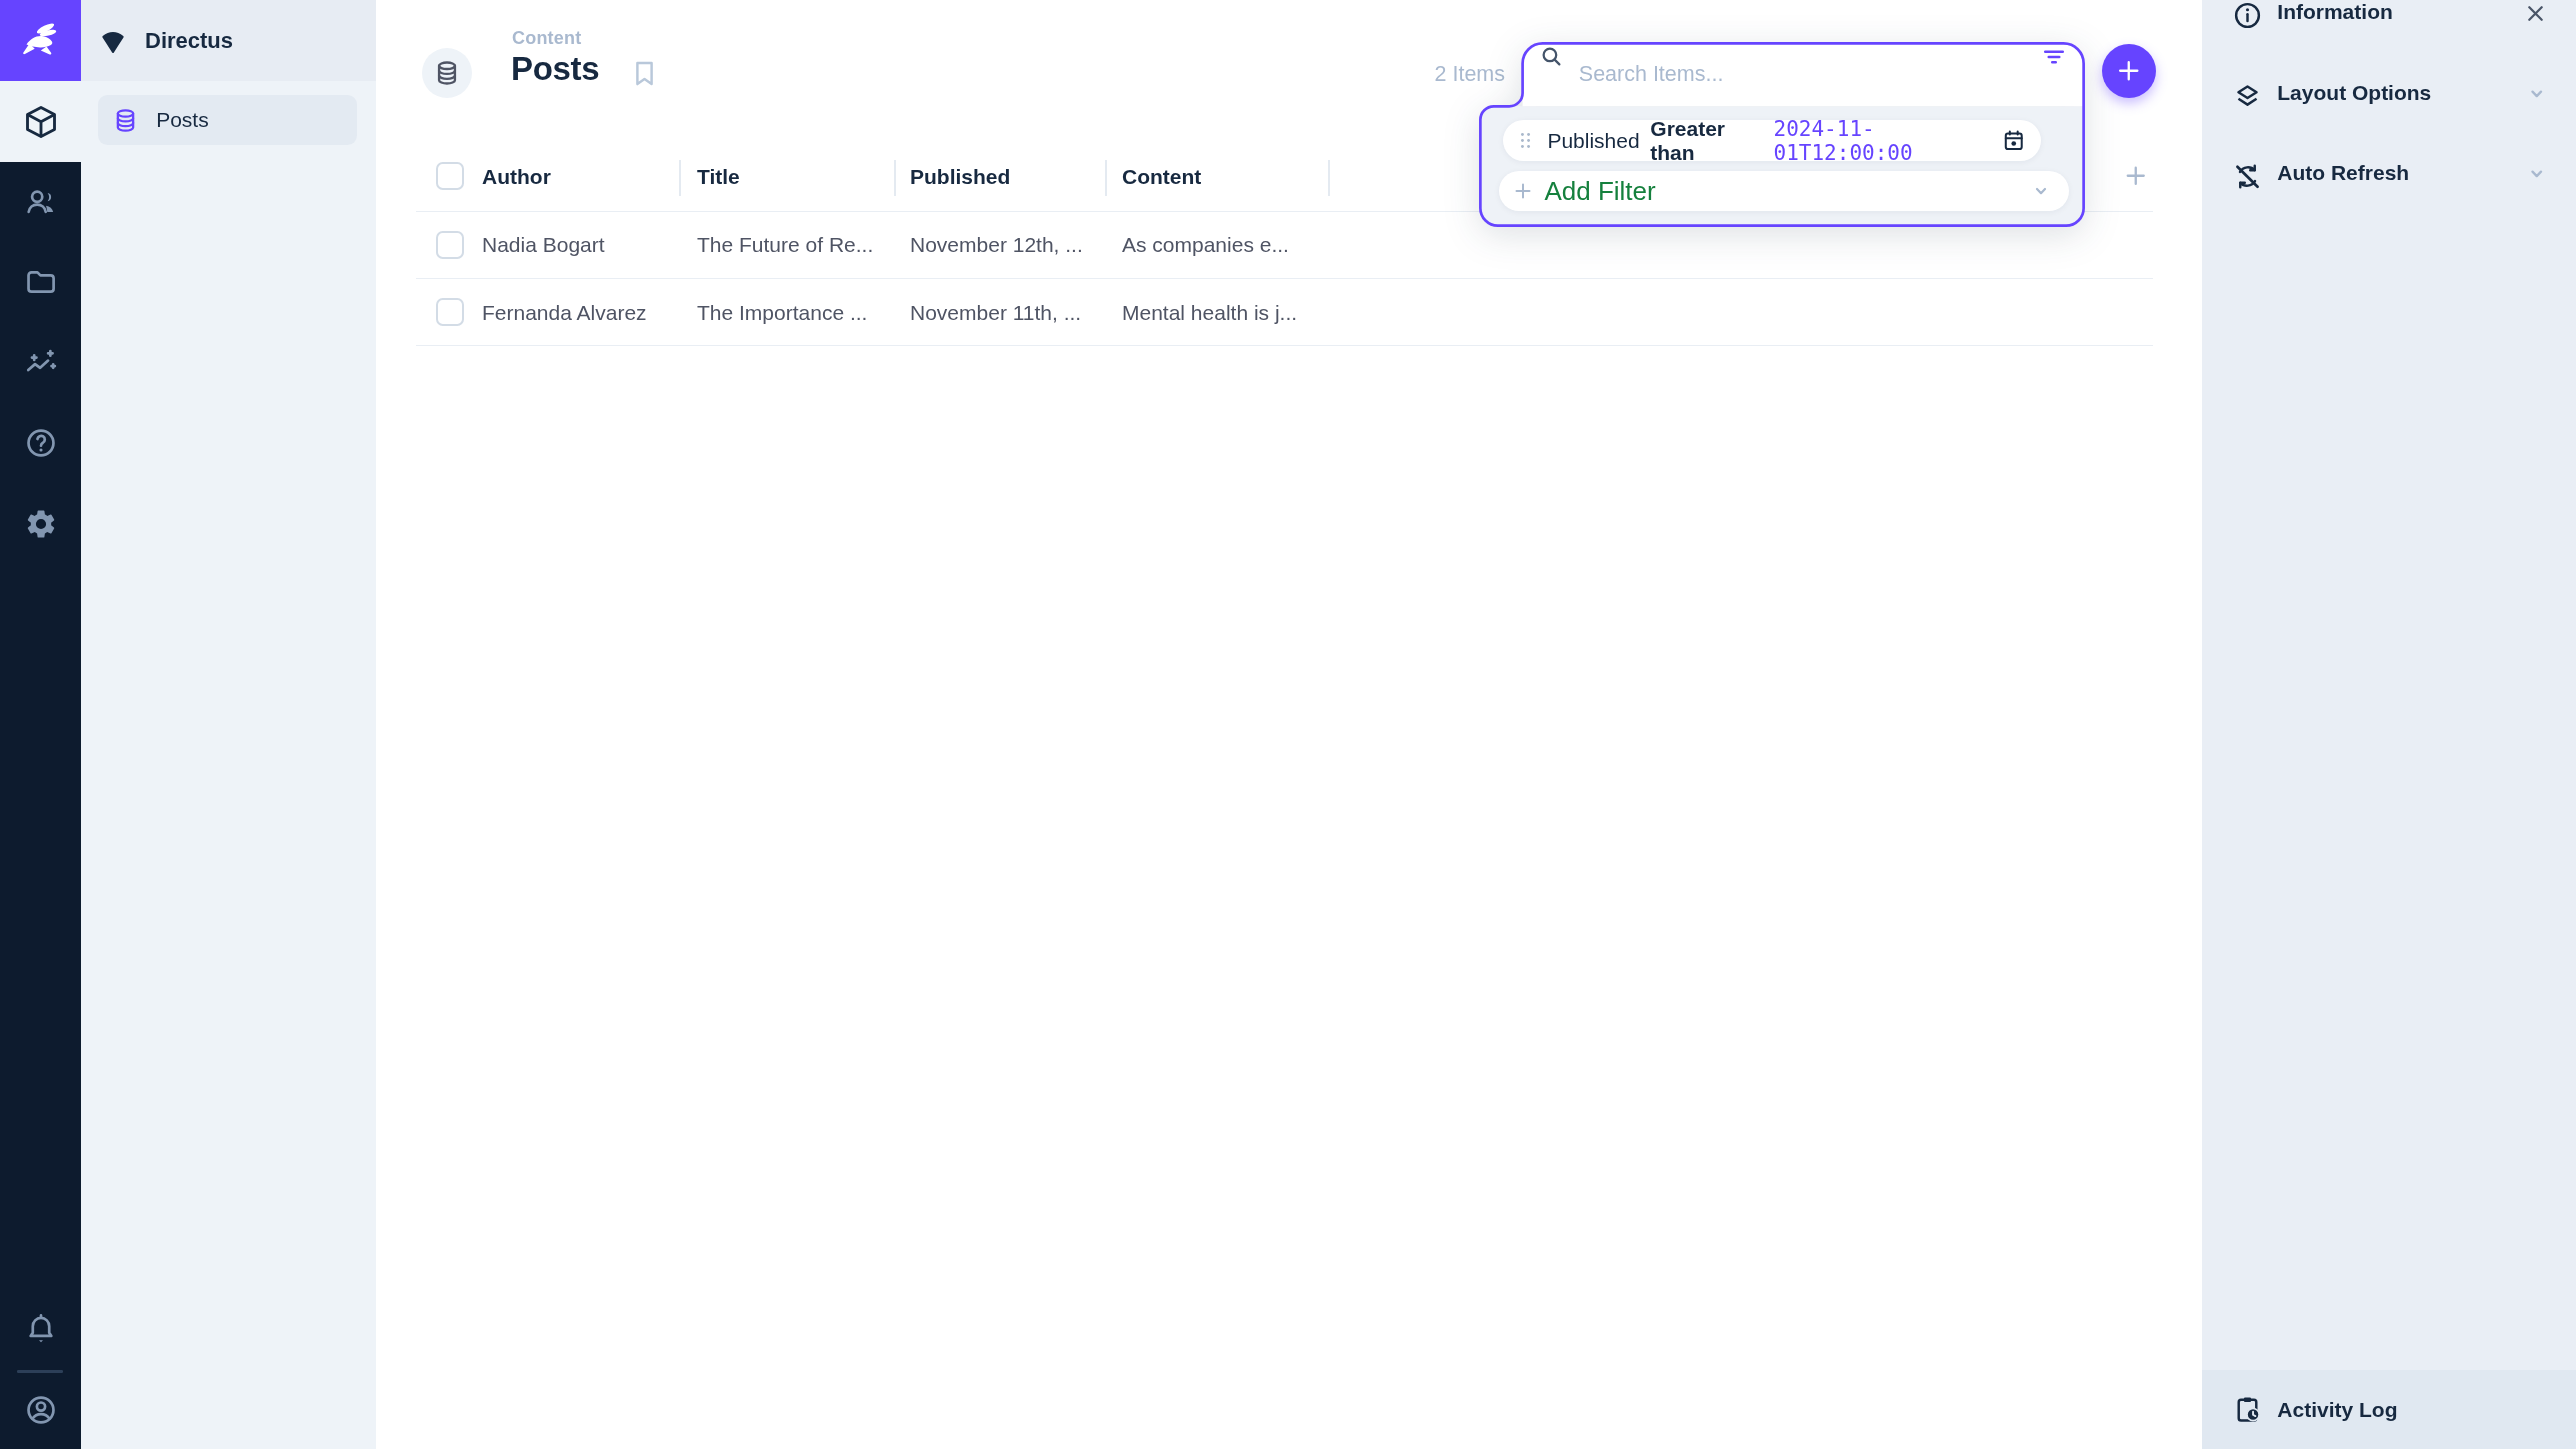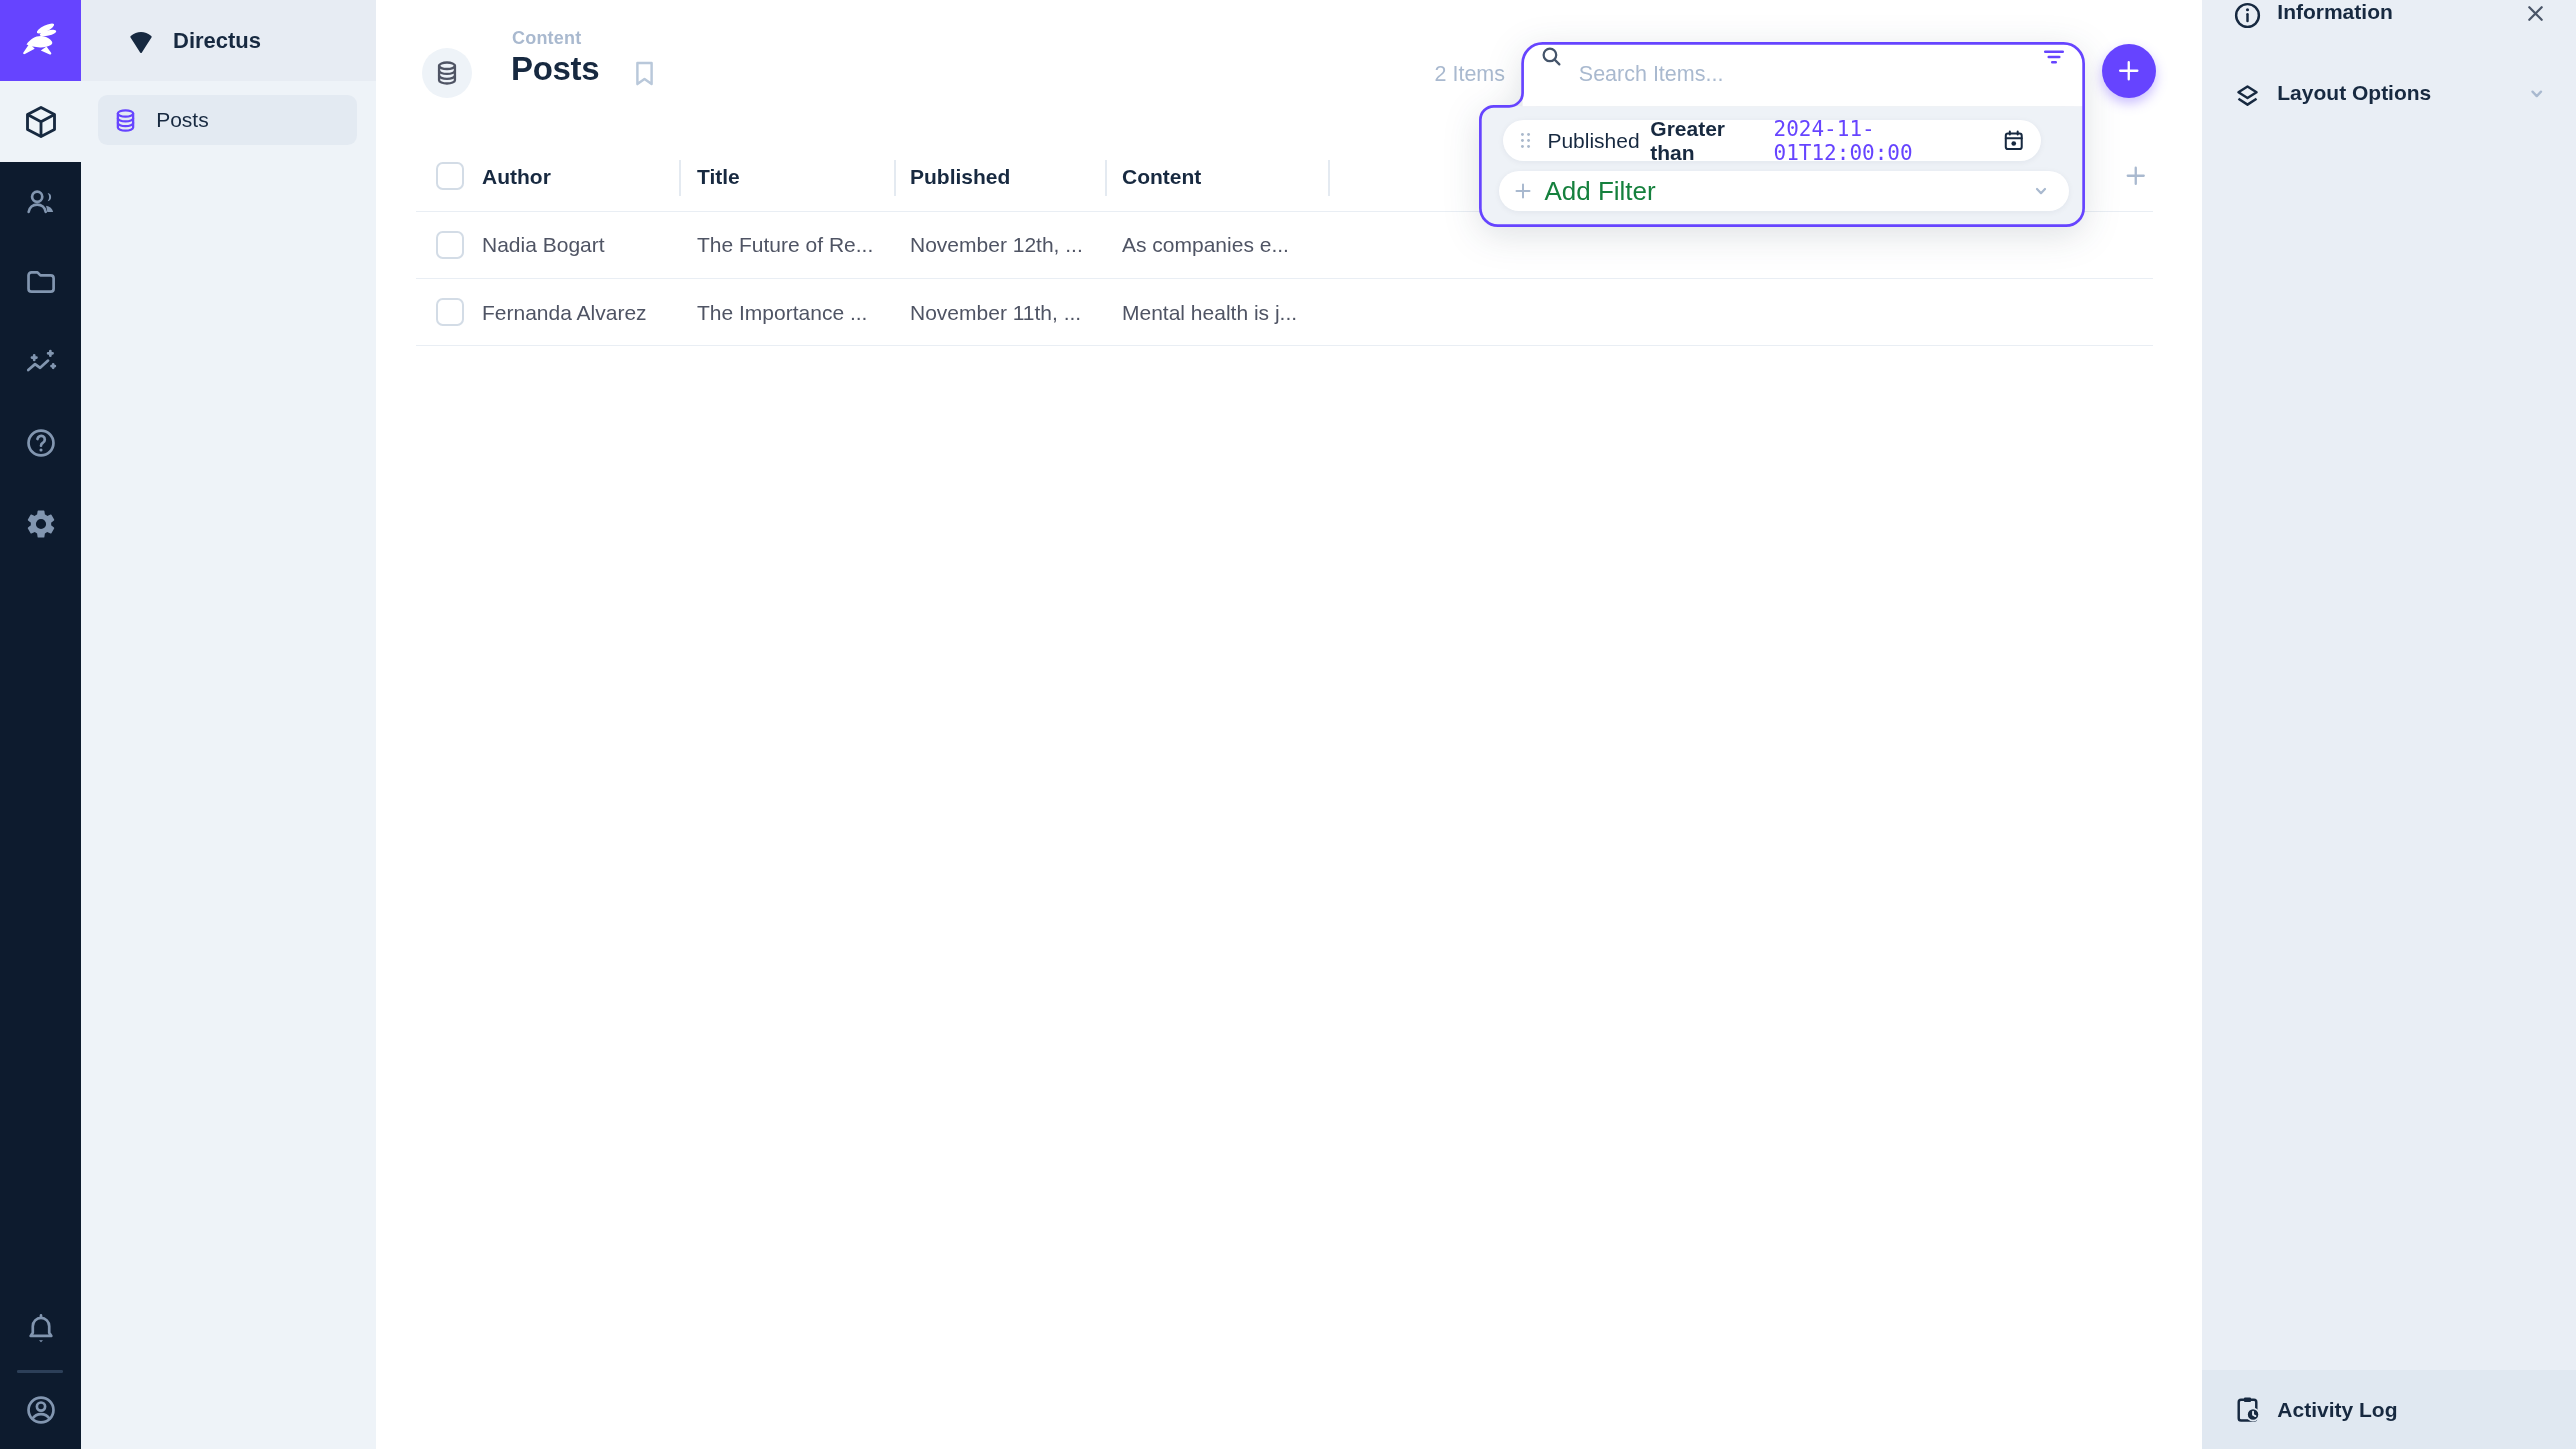--- a/index.html
+++ b/index.html
@@ -10,21 +10,21 @@
   
   .modulebar{position:absolute;left:0;top:0;width:81px;height:1449px;background:#0d1b2e;}
   .mb-cell{position:absolute;left:0;width:81px;height:81px;display:flex;align-items:center;justify-content:center;color:#8296b0;cursor:pointer;}
   .mb-logo{background:#6644ff;}
   .mb-active{background:#eef3f8;color:#172940;}
   .mb-divider{position:absolute;left:17.4px;top:1370px;width:46px;height:2.7px;background:#2c3f58;border-radius:1.3px;}
 
   
   .nav{position:absolute;left:81px;top:0;width:296px;height:1449px;background:#eef3f8;}
   .project{position:absolute;left:0;top:0;right:0;height:81px;background:#e7ecf3;
-           display:flex;align-items:center;gap:16px;padding-left:44px;box-sizing:border-box;}
+           display:flex;align-items:center;gap:16px;padding-left:16px;box-sizing:border-box;}
   .project-name{font-size:22px;font-weight:600;color:#172940;}
   .nav-item{position:absolute;left:17.4px;right:20px;top:95px;height:50px;background:#e3eaf2;border-radius:9.4px;
             display:flex;align-items:center;gap:17.4px;padding-left:13.4px;box-sizing:border-box;cursor:pointer;}
   .nav-item-label{font-size:21px;font-weight:500;color:#172940;}
 
   
   .main{position:absolute;left:376px;top:0;width:1694px;height:1449px;background:#ffffff;}
   .coll-circle{position:absolute;left:46px;top:48px;width:50px;height:50px;border-radius:50%;background:#eef3f8;
                display:flex;align-items:center;justify-content:center;color:#4f5464;cursor:pointer;}
   .breadcrumb{position:absolute;left:136px;top:28px;font-size:18px;font-weight:600;color:#a9b9cf;letter-spacing:0.2px;}
@@ -332,20 +332,37 @@
         </svg>
       </span>
       <span class="sb-label">Layout Options</span>
       <span style="color:#a9b9cf">
         <svg width="25.5" height="25.5" viewBox="0 0 24 24" fill="none" stroke="currentColor" stroke-width="2.2" stroke-linecap="round" stroke-linejoin="round">
           <path d="M8 10l4 4.2 4-4.2"></path>
         </svg>
       </span>
     </div>
 
+    <div class="sb-row" style="top:161px">
+      <span>
+        <svg width="31" height="31" viewBox="0 0 24 24" fill="none" stroke="currentColor" stroke-width="1.9" stroke-linecap="round" stroke-linejoin="round">
+          <path d="M17.6 7.1A7.2 7.2 0 0 0 6.2 8.4"></path>
+            <path d="M17.6 3.6v3.5h-3.5"></path>
+          <path d="M6.4 16.9a7.2 7.2 0 0 0 11.4-1.3"></path>
+            <path d="M6.4 20.4v-3.5h3.5"></path>
+          <path d="M4.2 4.4 19.8 20" stroke-width="2.1"></path>
+        </svg>
+      </span>
+      <span class="sb-label">Auto Refresh</span>
+      <span style="color:#a9b9cf">
+        <svg width="25.5" height="25.5" viewBox="0 0 24 24" fill="none" stroke="currentColor" stroke-width="2.2" stroke-linecap="round" stroke-linejoin="round">
+          <path d="M8 10l4 4.2 4-4.2"></path>
+        </svg>
+      </span>
+    </div>
 
 
     <div class="sb-activity">
       <span>
         <svg width="31" height="31" viewBox="0 0 24 24">
           <rect x="5.2" y="4.5" width="13.6" height="16" rx="1.8" fill="none" stroke="#172940" stroke-width="1.9"></rect>
           <rect x="9.2" y="2.8" width="5.6" height="3.4" rx="1" fill="#172940"></rect>
           <circle cx="16.3" cy="15.9" r="4.7" fill="#172940" stroke="#e0e8f1" stroke-width="1.3"></circle>
           <path d="M16.3 13.7v2.4l1.8 1" fill="none" stroke="#e0e8f1" stroke-width="1.5" stroke-linecap="round"></path>
         </svg>

